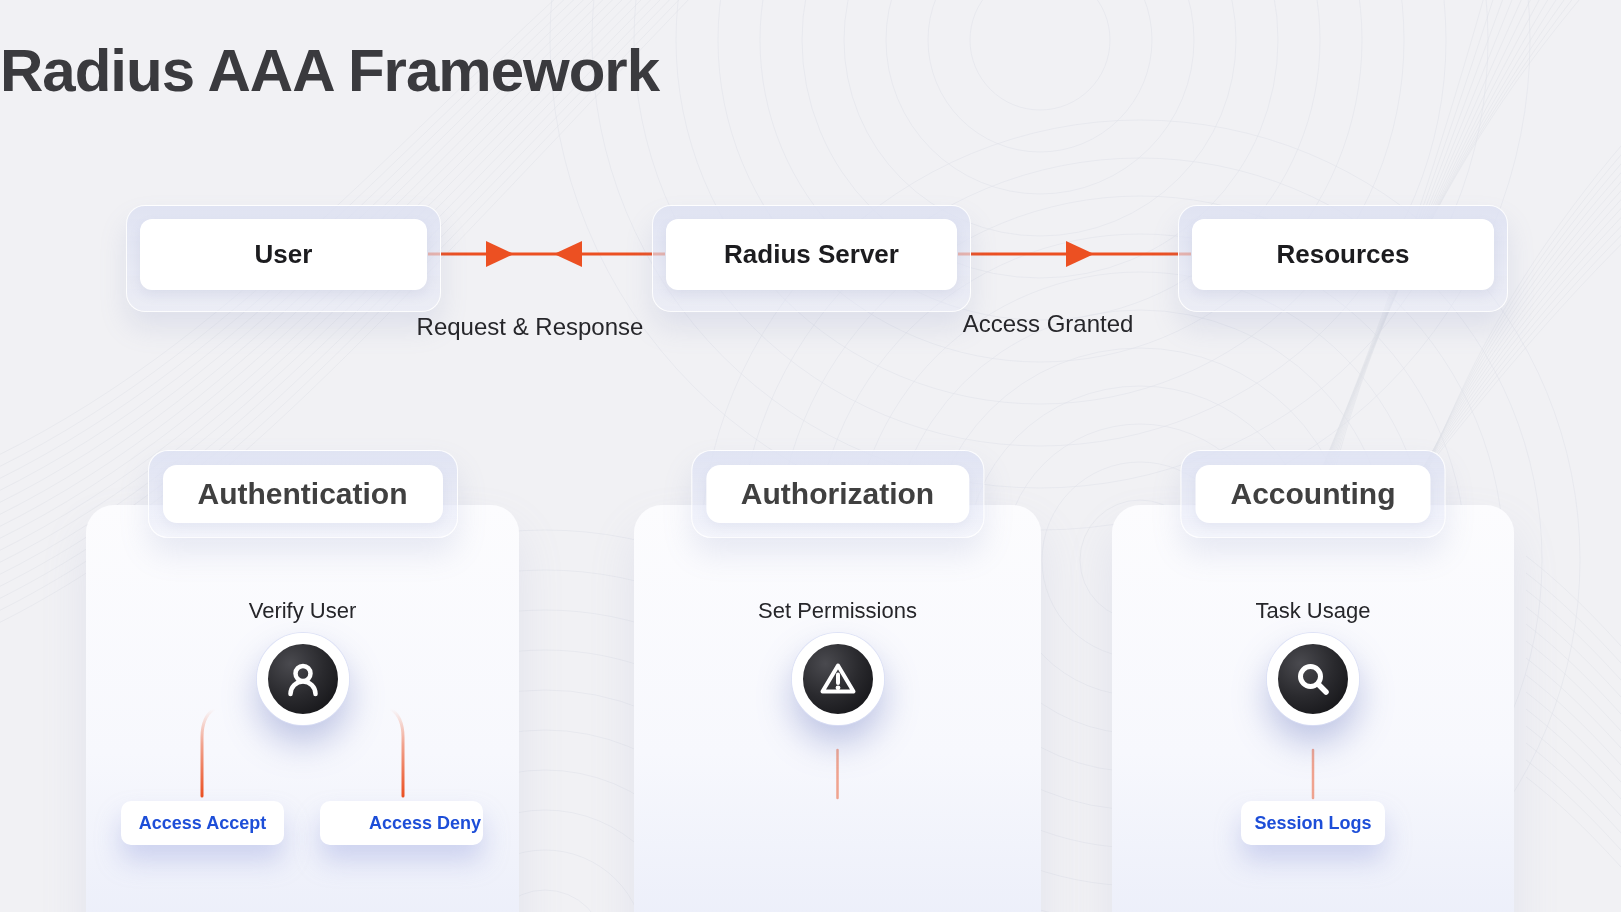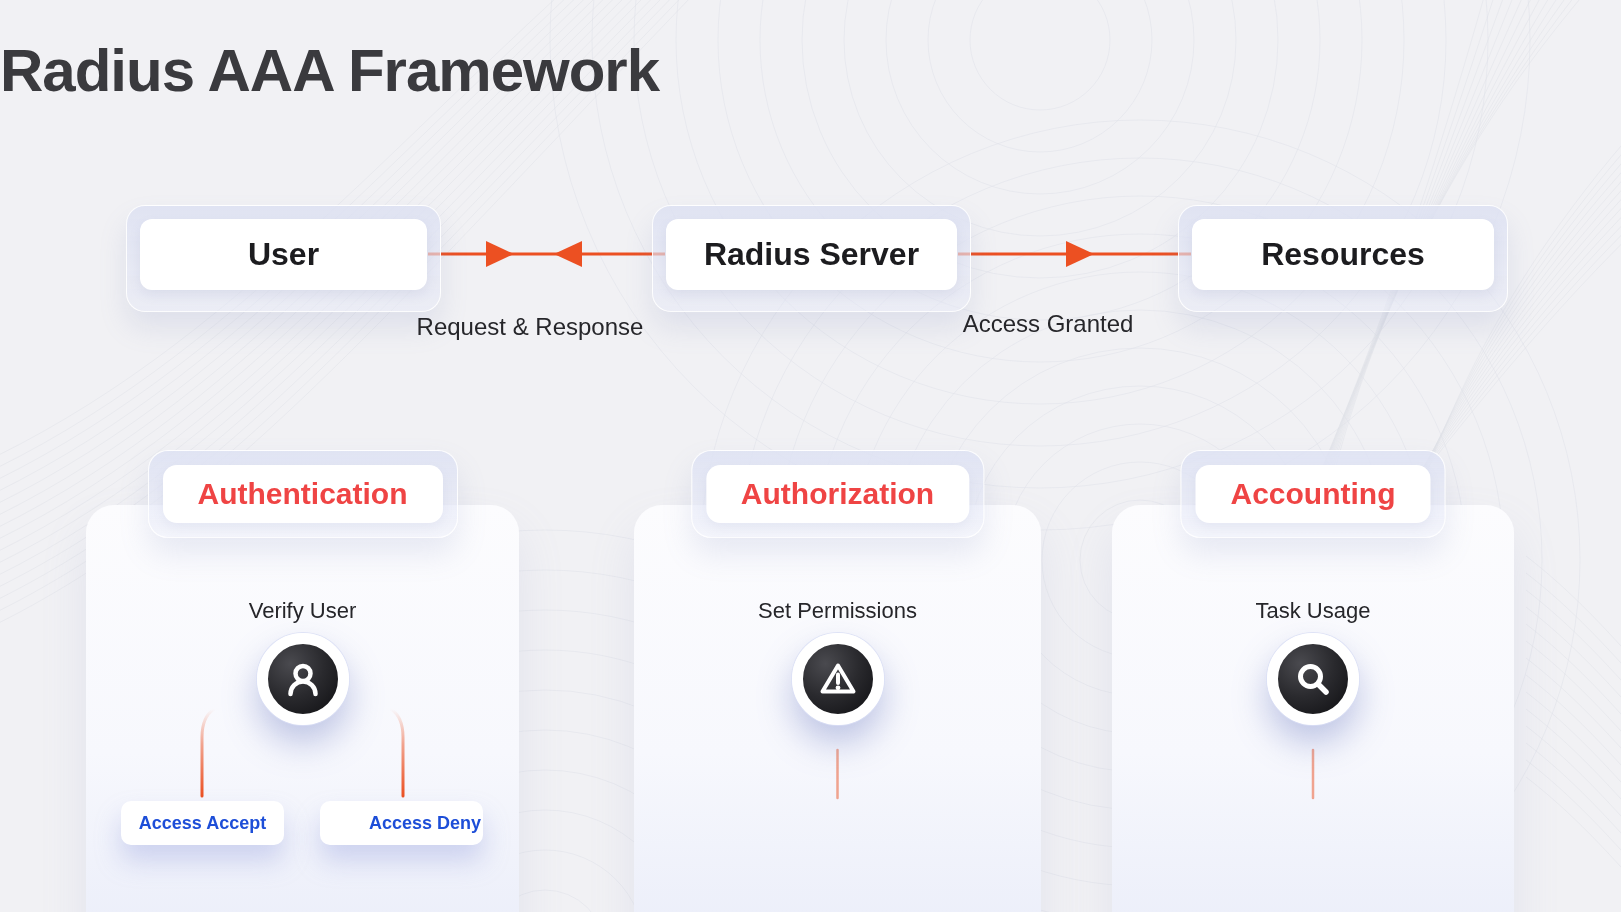--- a/index.html
+++ b/index.html
@@ -25,21 +25,21 @@
     position:absolute; z-index:2;
     padding:13px 13px 21px 13px;
     background:linear-gradient(180deg, rgba(221,225,242,0.85) 0%, rgba(228,231,246,0.45) 100%);
     border:1.5px solid rgba(255,255,255,0.9);
     border-radius:19px;
     box-shadow:0 16px 28px rgba(125,135,185,0.16);
   }
   .node {
     width:100%; height:71px; background:#ffffff; border-radius:12px;
     display:flex; align-items:center; justify-content:center;
-    font-size:32px; font-weight:700; color:#1c1c1f;
+    font-size:26px; font-weight:700; color:#1c1c1f;
     box-shadow:0 5px 12px rgba(100,110,160,0.10);
   }
   .node-wrap.user      { left:126px;  top:205px; width:315px; }
   .node-wrap.server    { left:652px;  top:205px; width:319px; }
   .node-wrap.resources { left:1178px; top:205px; width:330px; }
 
   .edge-label {
     position:absolute; z-index:2; width:320px; text-align:center;
     font-size:24px; font-weight:500; color:#26262a;
   }
@@ -61,21 +61,21 @@
     position:absolute; top:-55px; left:50%; transform:translateX(-50%); z-index:3;
     padding:14px;
     background:linear-gradient(180deg, rgba(222,226,243,0.9) 0%, rgba(231,234,248,0.4) 100%);
     border:1.5px solid rgba(255,255,255,0.9);
     border-radius:20px;
     box-shadow:0 16px 30px rgba(125,135,185,0.16);
     white-space:nowrap;
   }
   .badge {
     background:#ffffff; border-radius:14px; padding:12px 35px;
-    font-size:30px; font-weight:700; color:#ef4444;
+    font-size:30px; font-weight:700; color:#404040;
     box-shadow:0 5px 12px rgba(100,110,160,0.08);
     text-align:center;
   }
 
   .card-subtitle {
     position:absolute; top:95px; left:0; width:100%;
     text-align:center; font-size:22px; font-weight:500; color:#26262a;
     line-height:1;
   }
 
@@ -288,15 +288,16 @@
       <line x1="201" y1="245" x2="201" y2="293" stroke="#EC5022" stroke-opacity="0.5" stroke-width="2.5" stroke-linecap="round"></line>
     </svg>
 
     <div class="icon-disc">
       <svg width="48" height="48" viewBox="0 0 48 48">
         <circle cx="21.5" cy="21.5" r="10" fill="none" stroke="#fff" stroke-width="5"></circle>
         <line x1="29.5" y1="29.5" x2="37" y2="37" stroke="#fff" stroke-width="5.5" stroke-linecap="round"></line>
       </svg>
     </div>
 
+    <div class="chip a">Session Logs</div>
   </section>
 
 </div>
 
 </body></html>

